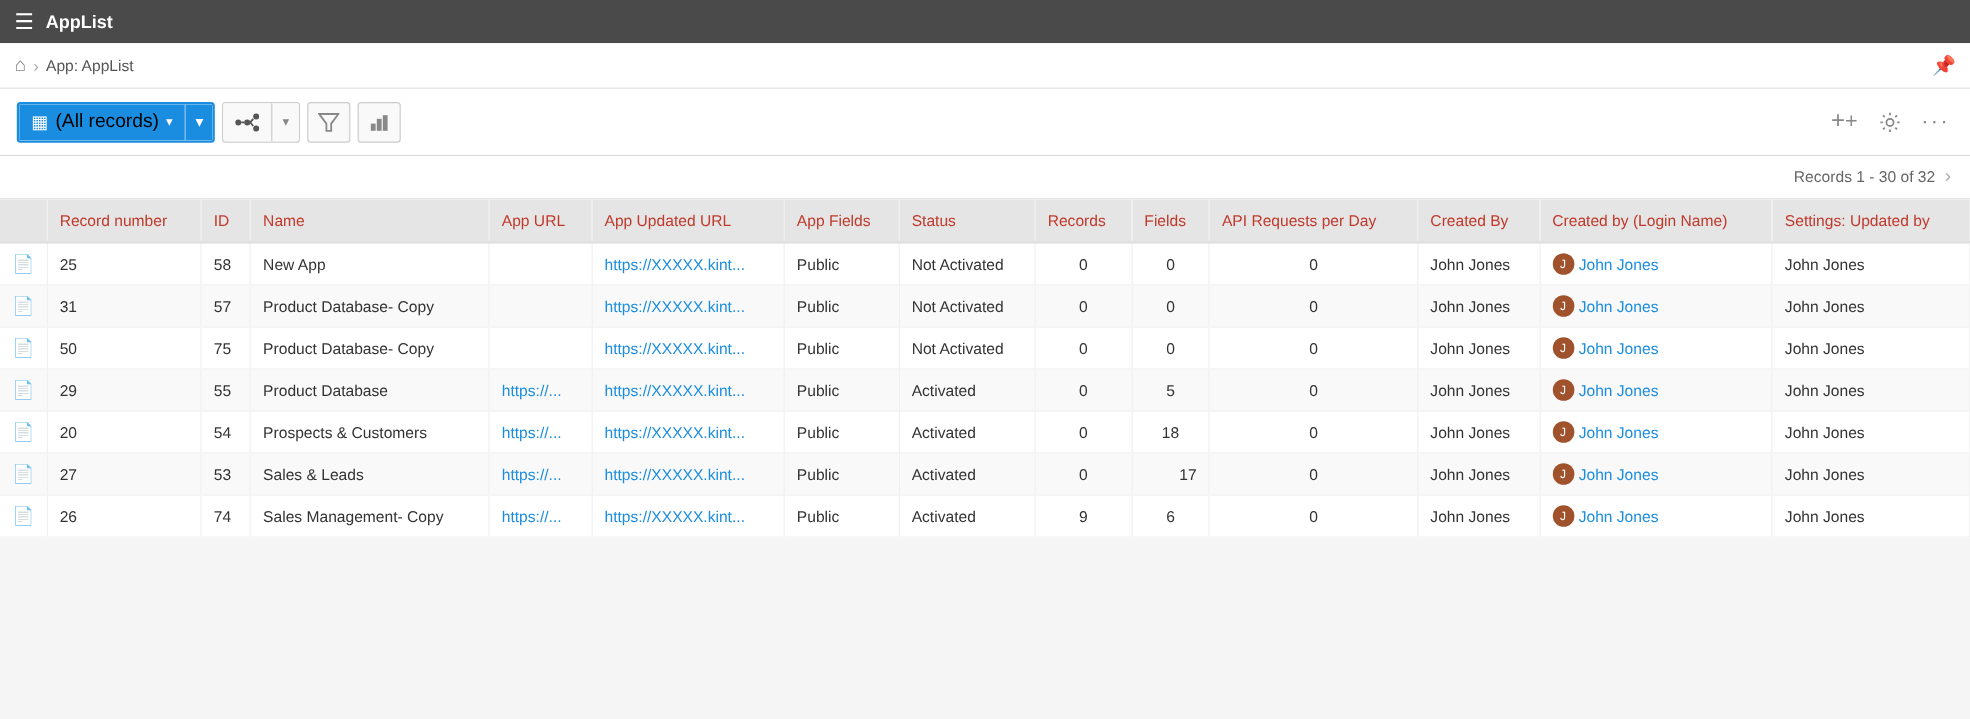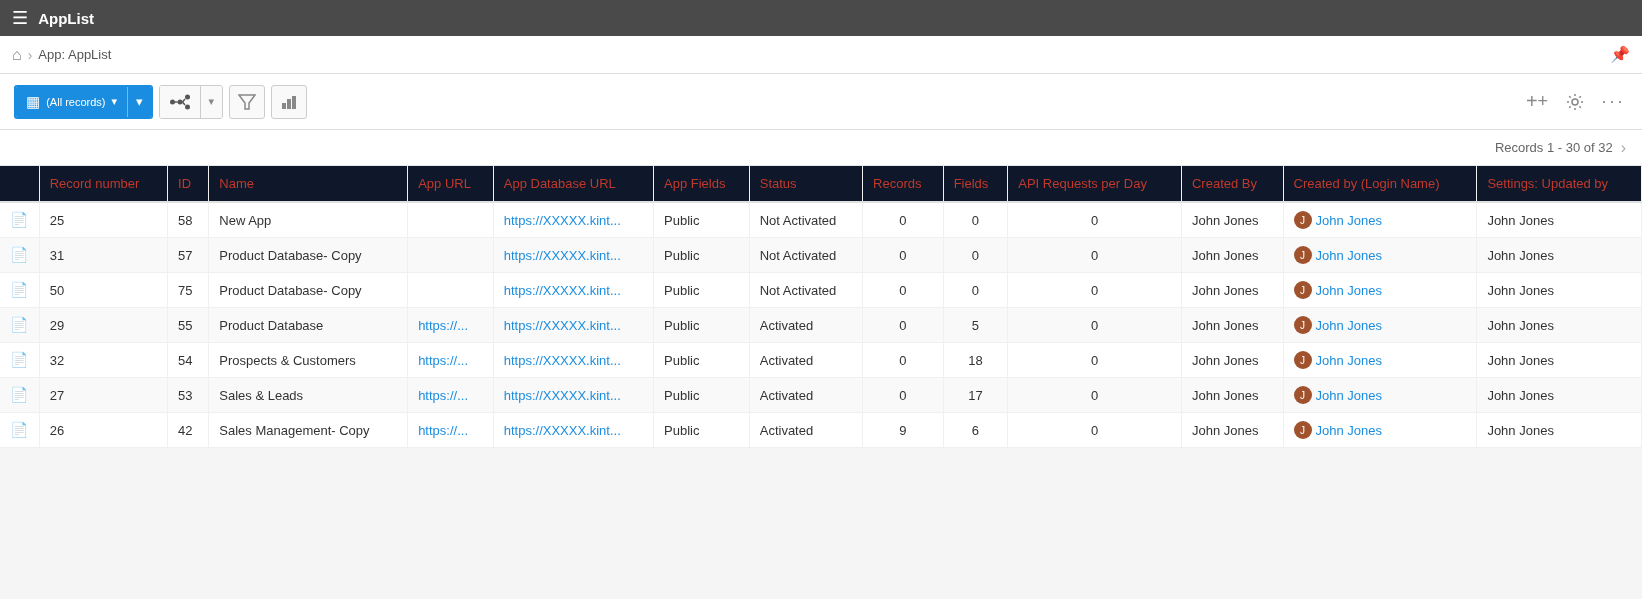--- a/index.html
+++ b/index.html
@@ -53,21 +53,21 @@
     .view-selector-inner {
       display: flex;
       align-items: center;
       background: #1b8de0;
       padding: 0 10px;
       height: 100%;
       gap: 6px;
       cursor: pointer;
     }
     .view-selector-inner .grid-icon { color: white; font-size: 15px; }
-    .view-selector-inner .view-label { color: #ffffff; font-size: 11px; }
+    .view-selector-inner .view-label { color: #000000; font-size: 16px; }
     .view-selector-inner .dropdown-arrow { color: white; font-size: 11px; }
     .view-dropdown-btn {
       background: #1b8de0;
       border-left: 1px solid rgba(255,255,255,0.4);
       height: 100%;
       padding: 0 8px;
       display: flex;
       align-items: center;
       cursor: pointer;
       color: white;
@@ -157,21 +157,21 @@
     .table-wrapper {
       background: #fff;
       overflow-x: auto;
     }
     table {
       width: 100%;
       border-collapse: collapse;
       min-width: 1400px;
     }
     thead tr {
-      background: #0f172a;
+      background: #e5e5e5;
       border-bottom: 2px solid #e0e0e0;
     }
     thead th {
       padding: 10px 10px;
       text-align: left;
       font-weight: normal;
       color: #c0392b;
       font-size: 13px;
       border-right: 1px solid #f0f0f0;
       white-space: nowrap;
@@ -290,21 +290,21 @@
 
 <div class="table-wrapper">
   <table>
     <thead>
       <tr>
         <th></th>
         <th>Record number</th>
         <th>ID</th>
         <th>Name</th>
         <th>App URL</th>
-        <th>App Database URL</th>
+        <th>App Updated URL</th>
         <th>App Fields</th>
         <th>Status</th>
         <th>Records</th>
         <th>Fields</th>
         <th>API Requests per Day</th>
         <th>Created By</th>
         <th>Created by (Login Name)</th>
         <th>Settings: Updated by</th>
       </tr>
     </thead>
@@ -388,21 +388,21 @@
           <td>
             <div class="avatar-name">
               <div class="avatar-circle">J</div>
               <a class="link-text">John Jones</a>
             </div>
           </td>
           <td>John Jones</td>
         </tr>
         <tr>
           <td><span class="row-icon">📄</span></td>
-          <td>32</td>
+          <td>20</td>
           <td>54</td>
           <td>Prospects &amp; Customers</td>
           <td><a class="link-text">https://...</a></td>
           <td><a class="link-text">https://XXXXX.kint...</a></td>
           <td>Public</td>
           <td>Activated</td>
           <td style="text-align:center">0</td>
           <td style="text-align:center">18</td>
           <td style="text-align:center">0</td>
           <td>John Jones</td>
@@ -417,35 +417,35 @@
         <tr>
           <td><span class="row-icon">📄</span></td>
           <td>27</td>
           <td>53</td>
           <td>Sales &amp; Leads</td>
           <td><a class="link-text">https://...</a></td>
           <td><a class="link-text">https://XXXXX.kint...</a></td>
           <td>Public</td>
           <td>Activated</td>
           <td style="text-align:center">0</td>
-          <td style="text-align:center">17</td>
+          <td style="text-align:right">17</td>
           <td style="text-align:center">0</td>
           <td>John Jones</td>
           <td>
             <div class="avatar-name">
               <div class="avatar-circle">J</div>
               <a class="link-text">John Jones</a>
             </div>
           </td>
           <td>John Jones</td>
         </tr>
         <tr>
           <td><span class="row-icon">📄</span></td>
           <td>26</td>
-          <td>42</td>
+          <td>74</td>
           <td>Sales Management- Copy</td>
           <td><a class="link-text">https://...</a></td>
           <td><a class="link-text">https://XXXXX.kint...</a></td>
           <td>Public</td>
           <td>Activated</td>
           <td style="text-align:center">9</td>
           <td style="text-align:center">6</td>
           <td style="text-align:center">0</td>
           <td>John Jones</td>
           <td>

